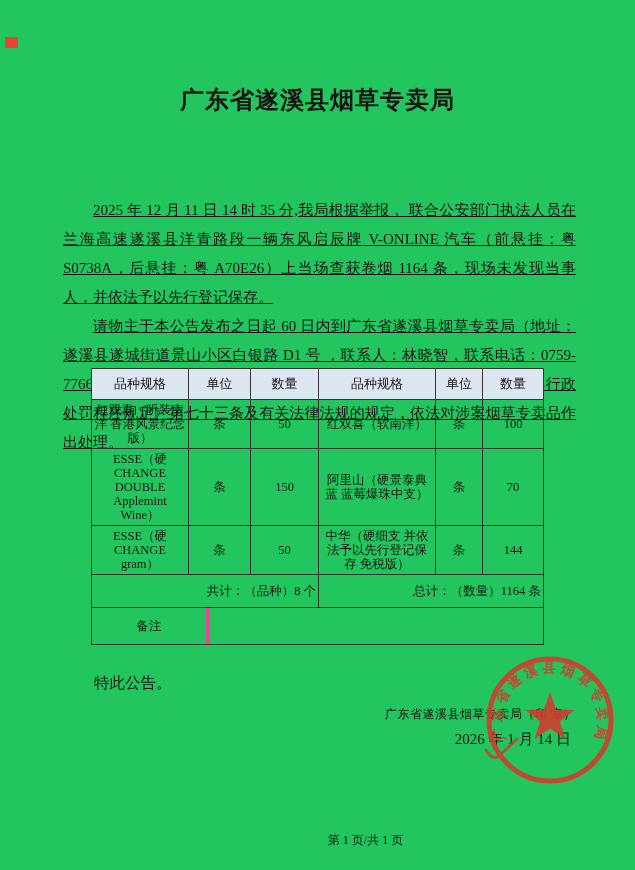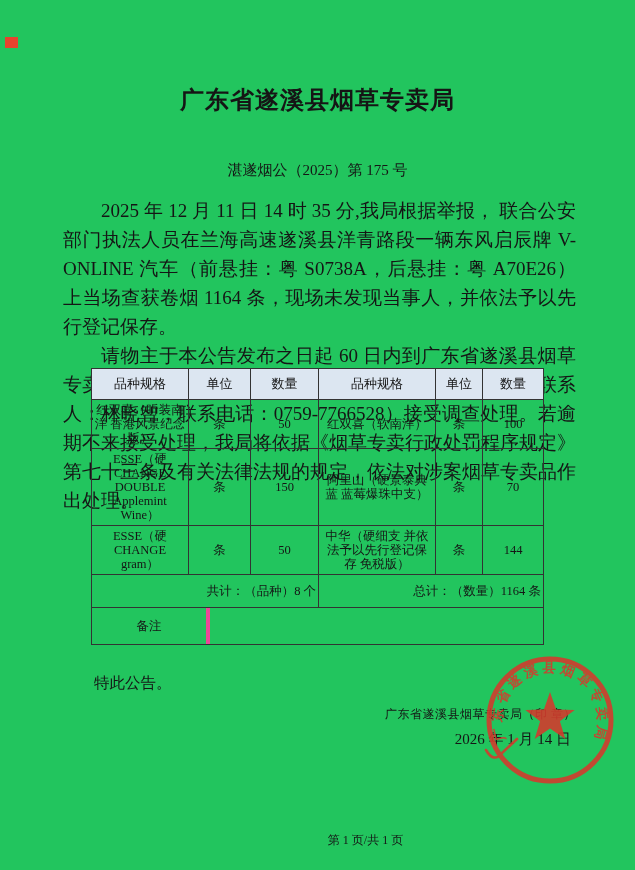--- a/index.html
+++ b/index.html
@@ -26,22 +26,23 @@
     text-align:center;
     font-family:"DejaVu Sans","Liberation Sans",sans-serif;
     font-weight:bold;font-size:20px;letter-spacing:2px;
   }
   .doc-number{
     position:absolute;left:0;top:161px;width:635px;
     text-align:center;font-size:15px;
   }
   .body-text{
     position:absolute;left:63px;top:196px;width:513px;
-    font-size:19px;line-height:29px;
+    font-size:15px;line-height:29px;
     text-align:justify;
+    text-decoration:underline;
   }
   .body-text p{margin:0;text-indent:2em;}
   table.goods{
     position:absolute;left:91px;top:368px;
     border-collapse:collapse;table-layout:fixed;
     width:452px;
     font-size:12.5px;line-height:14px;
     text-align:center;
   }
   table.goods td,table.goods th{
@@ -89,21 +90,20 @@
   }
 </style>
 </head>
 <body>
 
 <div class="page">
 
   <div class="corner-marker"></div>
 
   <div class="org-title">广东省遂溪县烟草专卖局</div>
-  <div class="doc-number">湛遂烟公（2025）第 175 号</div>
 
   <div class="body-text">
     <p>2025 年 12 月 11 日 14 时 35 分,我局根据举报， 联合公安部门执法人员在兰海高速遂溪县洋青路段一辆东风启辰牌 V-ONLINE 汽车（前悬挂：粤 S0738A，后悬挂：粤 A70E26）上当场查获卷烟 1164 条，现场未发现当事人，并依法予以先行登记保存。</p>
     <p>请物主于本公告发布之日起 60 日内到广东省遂溪县烟草专卖局（地址：遂溪县遂城街道景山小区白银路 D1 号 ，联系人：林晓智，联系电话：0759-7766528）接受调查处理。若逾期不来接受处理，我局将依据《烟草专卖行政处罚程序规定》第七十三条及有关法律法规的规定，依法对涉案烟草专卖品作出处理。</p>
   </div>
 
   <table class="goods">
     <colgroup>
       <col style="width:97px">
         <col style="width:62px">

